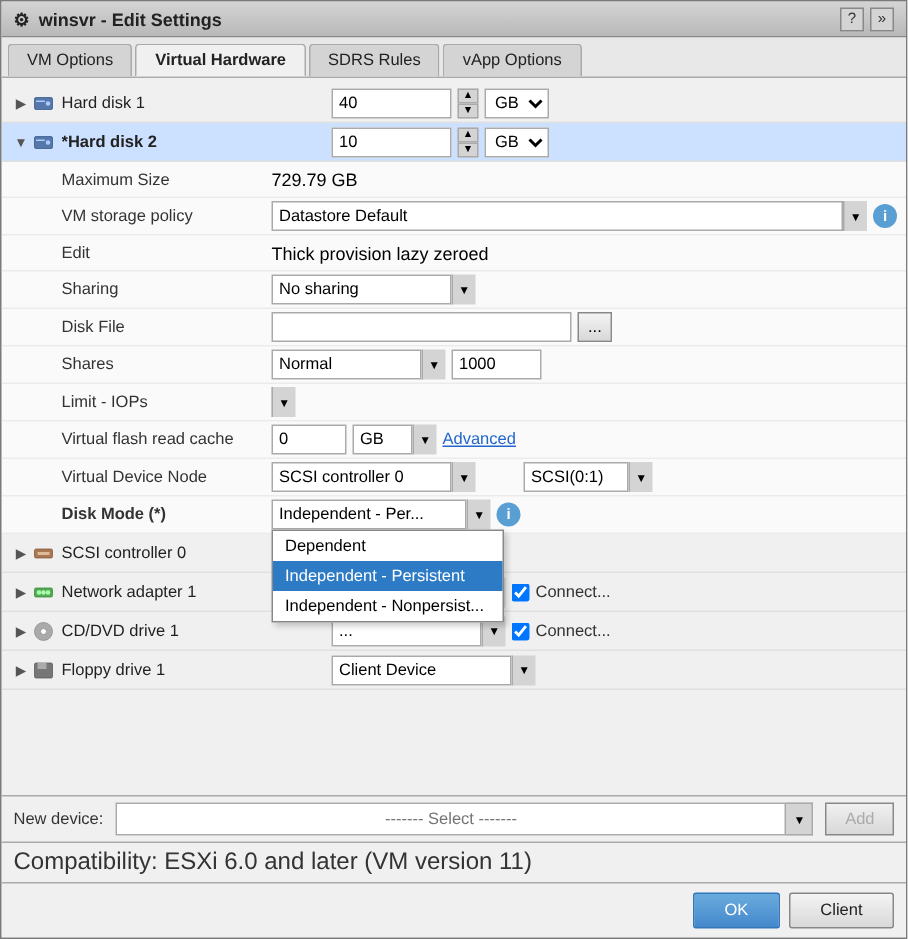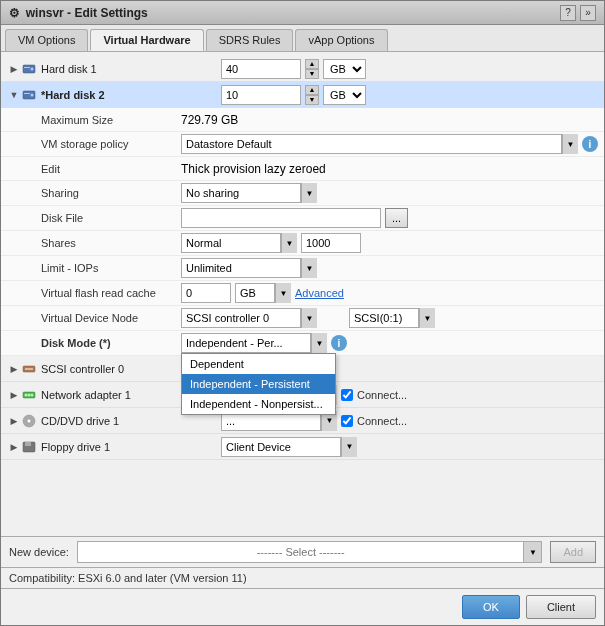--- a/index.html
+++ b/index.html
@@ -329,21 +329,21 @@
       color: #222;
     }
 
     .add-btn:disabled {
       color: #aaa;
     }
 
     .status-bar {
       border-top: 1px solid #aaa;
       padding: 4px 8px;
-      font-size: 11px;
+      font-size: 16px;
       color: #333;
       background: #f0f0f0;
     }
 
     .footer-bar {
       border-top: 1px solid #aaa;
       padding: 6px 8px;
       display: flex;
       align-items: center;
       justify-content: flex-end;
@@ -562,23 +562,20 @@
                 <div class="dropdown-arrow">▼</div>
               </div>
               <input class="shares-value" type="text" value="1000" style="">
             </div>
           </div>
 
           <div class="sub-row">
             <div class="sub-label">Limit - IOPs</div>
             <div class="sub-control">
               <div style="display:flex; align-items:center;">
-                <div class="dropdown-select" style="width:120px;">
-                  <span>Unlimited</span>
-                </div>
                 <div class="dropdown-arrow">▼</div>
               </div>
             </div>
           </div>
 
           <div class="sub-row">
             <div class="sub-label">Virtual flash read cache</div>
             <div class="sub-control">
               <input class="hw-input" type="text" value="0" style="width: 50px;">
               <div style="display:flex; align-items:center;">

